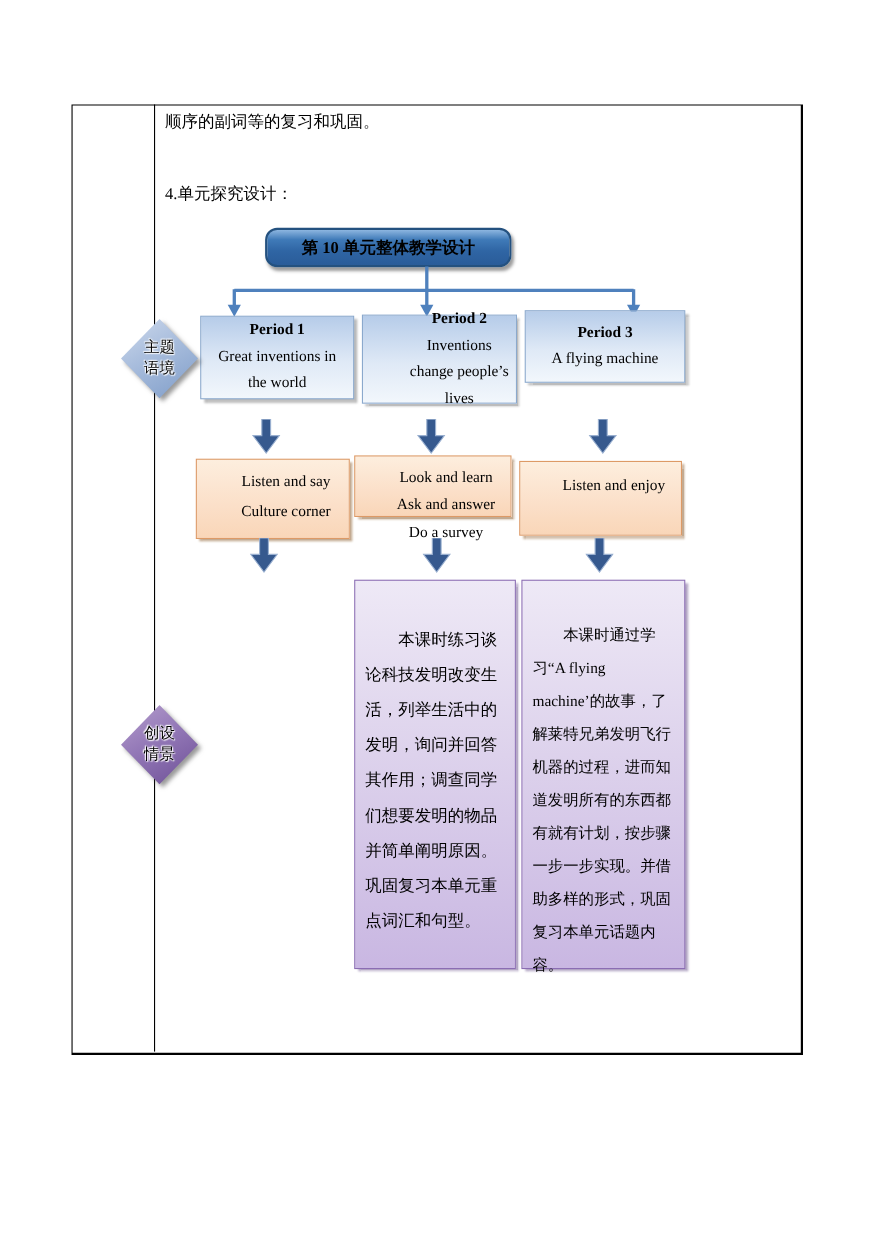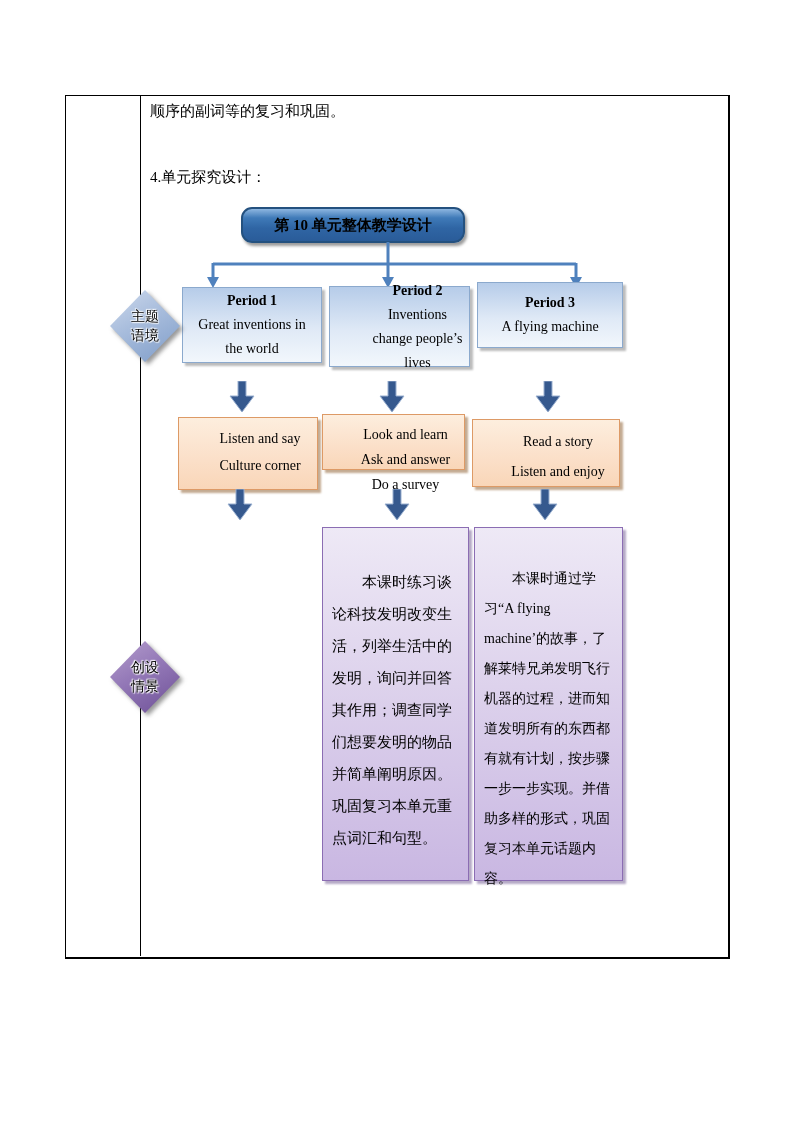--- a/index.html
+++ b/index.html
@@ -150,21 +150,20 @@
   <div class="activity-box lh1" style="left:178px;top:417px;width:140px;height:73px;">
     <span class="activity-line">Listen and say</span>
     <span class="activity-line">Culture corner</span>
   </div>
   <div class="activity-box lh2" style="left:322px;top:414px;width:143px;height:56px;">
     <span class="activity-line">Look and learn</span>
     <span class="activity-line">Ask and answer</span>
     <span class="activity-line">Do a survey</span>
   </div>
   <div class="activity-box lh3" style="left:472px;top:419px;width:148px;height:68px;">
-    <span class="activity-line">Read a story</span>
     <span class="activity-line">Listen and enjoy</span>
   </div>
 
   <svg class="block-arrow" style="left:227px;top:489px;" width="26" height="32" viewBox="0 0 26 32">
     <path d="M9 0 L17 0 L17 15 L25 15 L13 31 L1 15 L9 15 Z" fill="#36598e" stroke="#9ab0d0" stroke-width="1"></path>
   </svg>
   <svg class="block-arrow" style="left:384px;top:489px;" width="26" height="32" viewBox="0 0 26 32">
     <path d="M9 0 L17 0 L17 15 L25 15 L13 31 L1 15 L9 15 Z" fill="#36598e" stroke="#9ab0d0" stroke-width="1"></path>
   </svg>
   <svg class="block-arrow" style="left:532px;top:489px;" width="26" height="32" viewBox="0 0 26 32">

